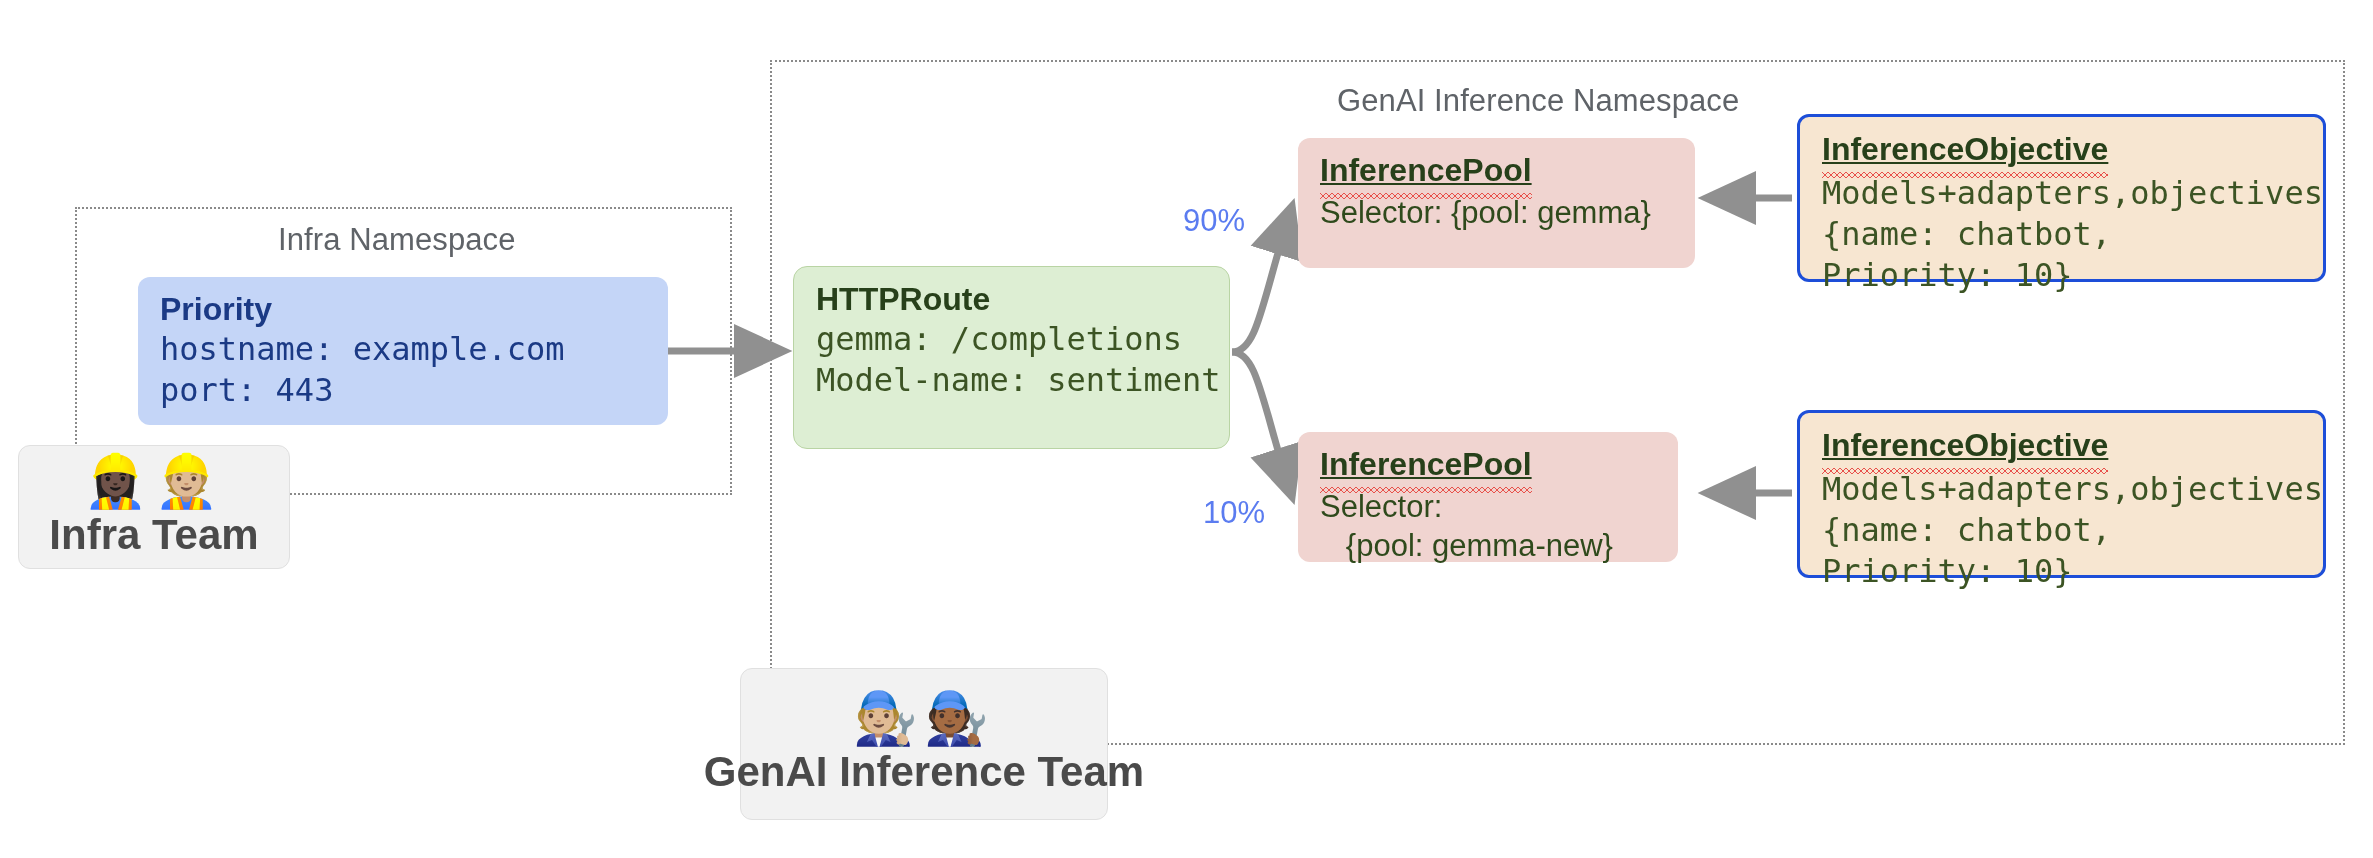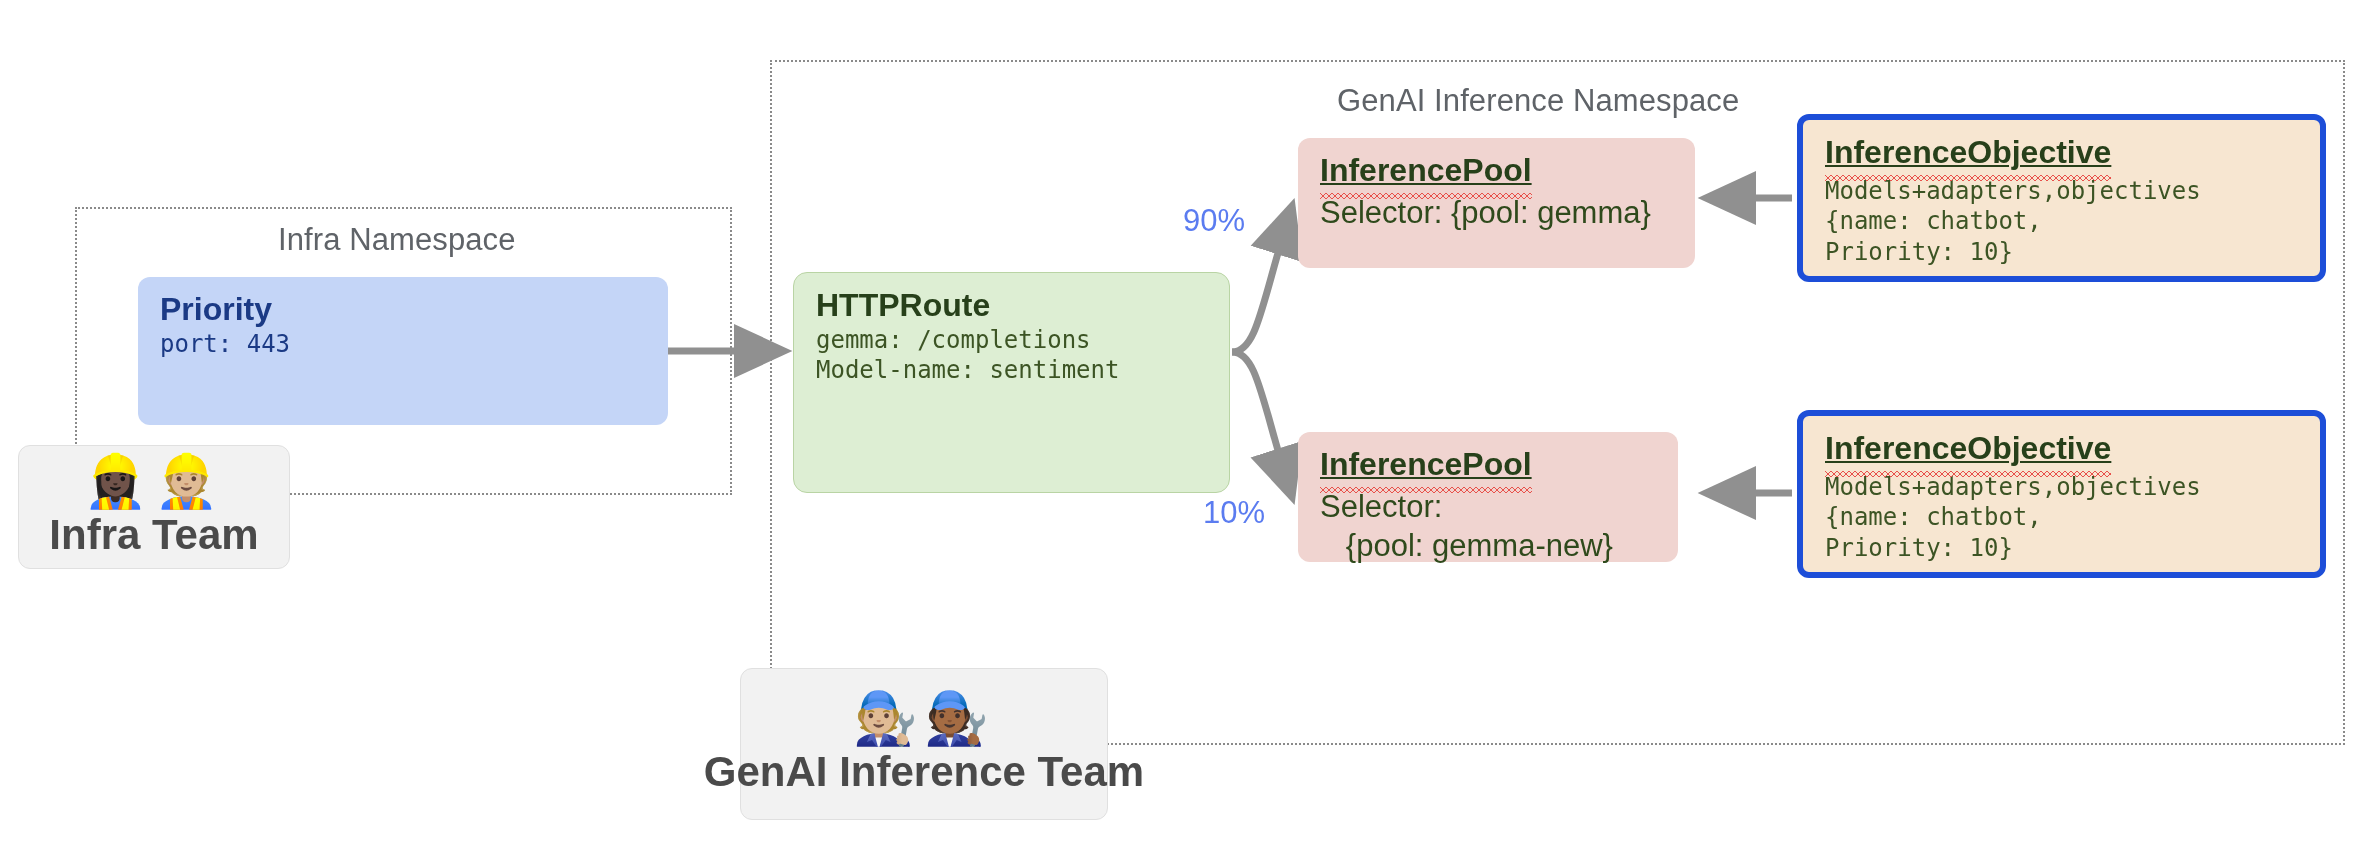--- a/index.html
+++ b/index.html
@@ -42,21 +42,21 @@
     padding: 14px 20px 16px 22px;
   }
   .box .title {
     font-size: 32px;
     font-weight: bold;
     line-height: 1.18;
     white-space: nowrap;
   }
   .box .line {
     font-family: "DejaVu Sans Mono", "Liberation Mono", monospace;
-    font-size: 24px;
+    font-size: 32px;
     line-height: 1.28;
     white-space: pre;
   }
   .box .line-sans {
     font-family: "Liberation Sans", sans-serif;
     font-size: 31px;
     line-height: 1.25;
     white-space: pre;
   }
 
@@ -83,21 +83,21 @@
     background: #f0d4d0;
     color: #2d4418;
     border-radius: 12px;
   }
   .box-pool .title { color: #27401a; }
   .box-pool .line-sans { color: #2f4a1c; }
 
   
   .box-objective {
     background: #f7e6d1;
-    border: 6px solid #1d4ed8;
+    border: 3px solid #1d4ed8;
     color: #2d4418;
     border-radius: 12px;
   }
   .box-objective .title { color: #27401a; }
   .box-objective .line { color: #3c5424; }
 
   
   .squiggle {
     position: relative;
     display: inline-block;
@@ -198,24 +198,25 @@
       <line x1="1792" y1="198" x2="1706" y2="198" stroke="#909090" stroke-width="7" marker-end="url(#ah)"></line>
     </g>
 
     <g>
       <line x1="1792" y1="493" x2="1706" y2="493" stroke="#909090" stroke-width="7" marker-end="url(#ah)"></line>
     </g>
   </svg>
 
   <div class="box box-gateway" style="left:138px; top:277px; width:530px; height:148px;">
     <div class="title">Priority</div>
+    <div class="line">hostname: example.com</div>
     <div class="line">port: 443</div>
   </div>
 
-  <div class="box box-httproute" style="left:793px; top:272px; width:437px; height:221px;">
+  <div class="box box-httproute" style="left:793px; top:266px; width:437px; height:183px;">
     <div class="title">HTTPRoute</div>
     <div class="line">gemma: /completions</div>
     <div class="line">Model-name: sentiment</div>
   </div>
 
   <div class="box box-pool" style="left:1298px; top:138px; width:397px; height:130px;">
     <div class="title">
       <span class="squiggle">InferencePool</span>
     </div>
     <div class="line-sans" style="margin-top:4px;">Selector: {pool: gemma}</div>

